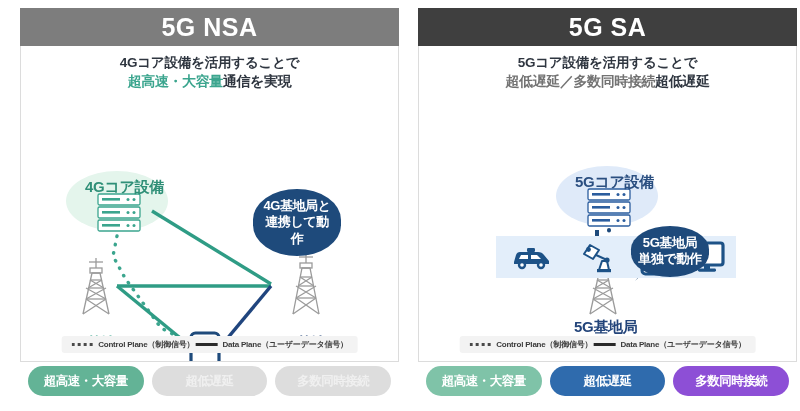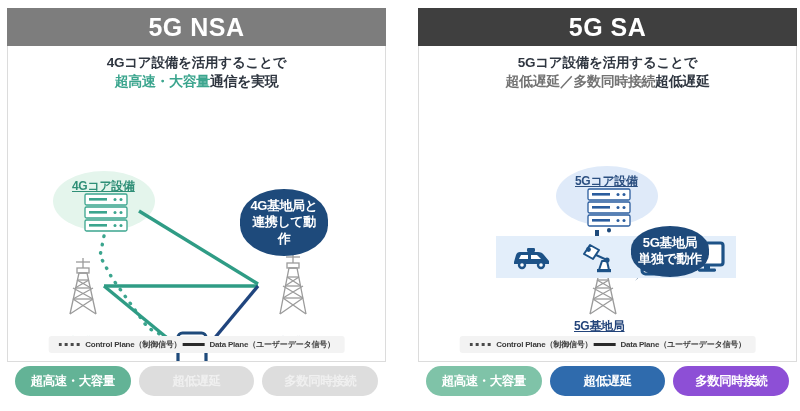--- a/index.html
+++ b/index.html
@@ -16,21 +16,21 @@
     background: #ffffff;
   }
 
   
   .panel {
     position: absolute;
     top: 8px;
     width: 379px;
     height: 396px;
   }
-  .panel.left  { left: 7px; }
+  .panel.left  { left: 20px; }
   .panel.right { left: 418px; }
 
   .panel-header {
     height: 38px;
     display: flex;
     align-items: center;
     justify-content: center;
     color: #ffffff;
     font-size: 25px;
     font-weight: bold;
@@ -79,25 +79,24 @@
   .canvas {
     position: absolute;
     inset: 0;
     top: 0;
   }
   .canvas svg { position: absolute; left: 0; top: 0; }
 
   
   .lbl {
     position: absolute;
-    font-size: 12px;
+    font-size: 15px;
     font-weight: bold;
     white-space: nowrap;
     letter-spacing: -0.3px;
-    text-decoration: underline;
   }
   .lbl.core-g  { color: #2f8f77; }
   .lbl.core-b  { color: #2b4f80; }
   .lbl.bs-g    { color: #3ba58e; }
   .lbl.bs-b    { color: #23447a; }
 
   
   .bubble {
     position: absolute;
     background: #1e4a7b;

